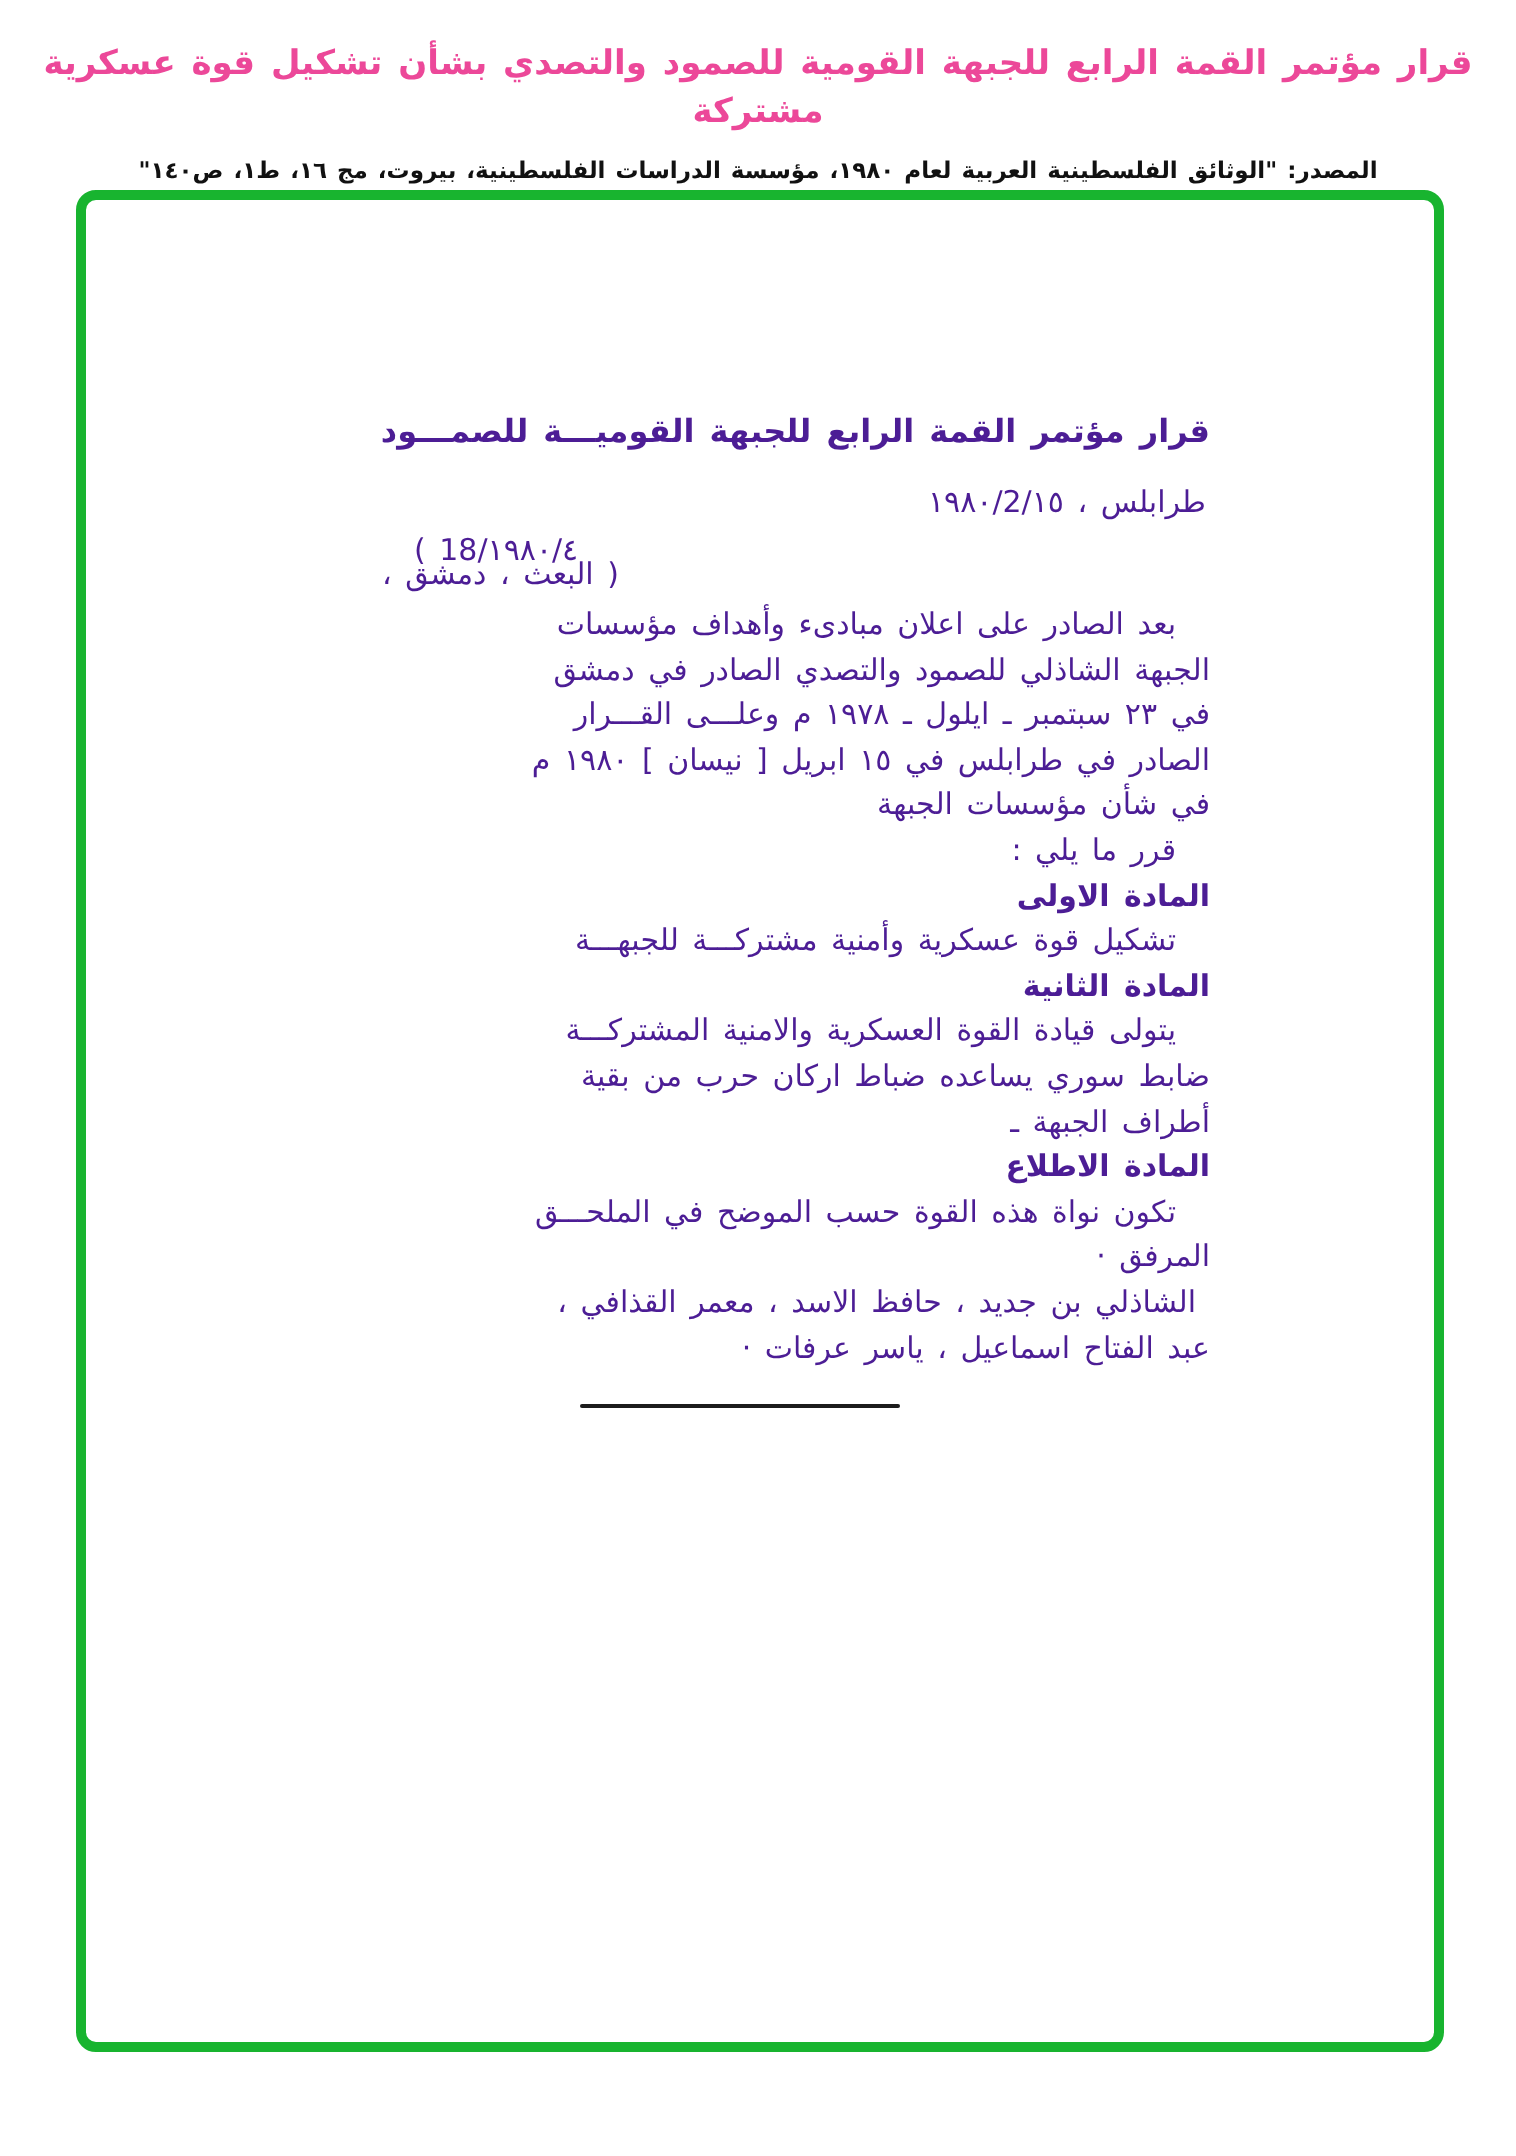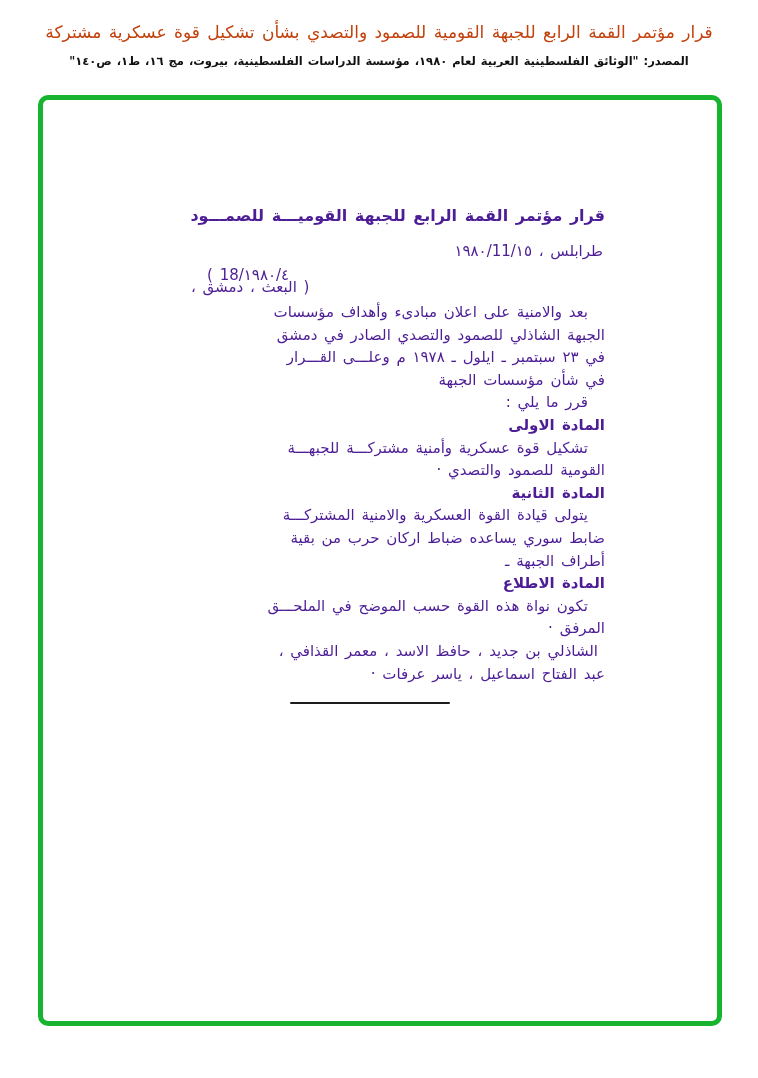--- a/index.html
+++ b/index.html
@@ -10,21 +10,21 @@
     position:relative;
     overflow:hidden;
     color:#161616;
   }
   
   .page-header {
     position:absolute; top:20px; left:0; width:758px;
     direction:rtl; text-align:center;
   }
   .page-header .hdr-title {
-    font-size:17px; font-weight:normal; color:#c2410c;
+    font-size:17px; font-weight:bold; color:#ec4899;
     word-spacing:2px; line-height:24px;
   }
   .page-header .hdr-source {
     margin-top:10px;
     font-size:11.5px; font-weight:bold; color:#111;
     word-spacing:1px;
   }
   
   .doc-frame {
     position:absolute; left:38px; top:95px;
@@ -67,34 +67,34 @@
 
 <div class="doc-frame" style="border-color: rgb(24, 180, 47);"></div>
 
 <div class="doc-col">
 
   <div class="doc-title">
     <div>قرار مؤتمر القمة الرابع للجبهة القوميـــة للصمـــود</div>
   </div>
 
   <div class="dateline">
-    <span class="dl-place">طرابلس ، ١٩٨٠/11/١٥</span>
+    <span class="dl-place">طرابلس ، ١٩٨٠/2/١٥</span>
     <span class="dl-src1">( البعث ، دمشق ،</span>
     <span class="dl-src2">١٩٨٠/٤/18 )</span>
   </div>
 
   <div class="doc-body">
-      <div class="body-line indent">بعد والامنية على اعلان مبادىء وأهداف مؤسسات</div>
+      <div class="body-line indent">بعد الصادر على اعلان مبادىء وأهداف مؤسسات</div>
       <div class="body-line normal">الجبهة الشاذلي للصمود والتصدي الصادر في دمشق</div>
       <div class="body-line normal">في ٢٣ سبتمبر ـ ايلول ـ ١٩٧٨ م وعلـــى القـــرار</div>
+      <div class="body-line normal">الصادر في طرابلس في ١٥ ابريل [ نيسان ] ١٩٨٠ م</div>
       <div class="body-line normal">في شأن مؤسسات الجبهة</div>
       <div class="body-line indent">قرر ما يلي :</div>
       <div class="body-line heading">المادة الاولى</div>
       <div class="body-line indent">تشكيل قوة عسكرية وأمنية مشتركـــة للجبهـــة</div>
-      <div class="body-line normal">القومية للصمود والتصدي ·</div>
       <div class="body-line heading">المادة الثانية</div>
       <div class="body-line indent">يتولى قيادة القوة العسكرية والامنية المشتركـــة</div>
       <div class="body-line normal">ضابط سوري يساعده ضباط اركان حرب من بقية</div>
       <div class="body-line normal">أطراف الجبهة ـ</div>
       <div class="body-line heading">المادة الاطلاع</div>
       <div class="body-line indent">تكون نواة هذه القوة حسب الموضح في الملحـــق</div>
       <div class="body-line normal">المرفق ·</div>
       <div class="body-line indent-sm">الشاذلي بن جديد ، حافظ الاسد ، معمر القذافي ،</div>
       <div class="body-line normal">عبد الفتاح اسماعيل ، ياسر عرفات ·</div>
     </div>

